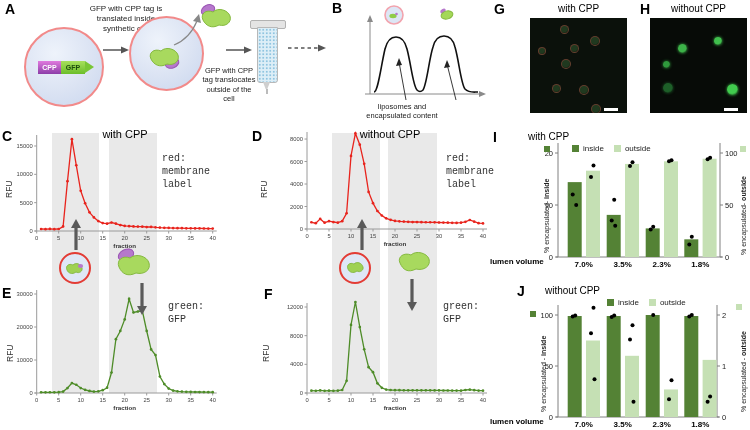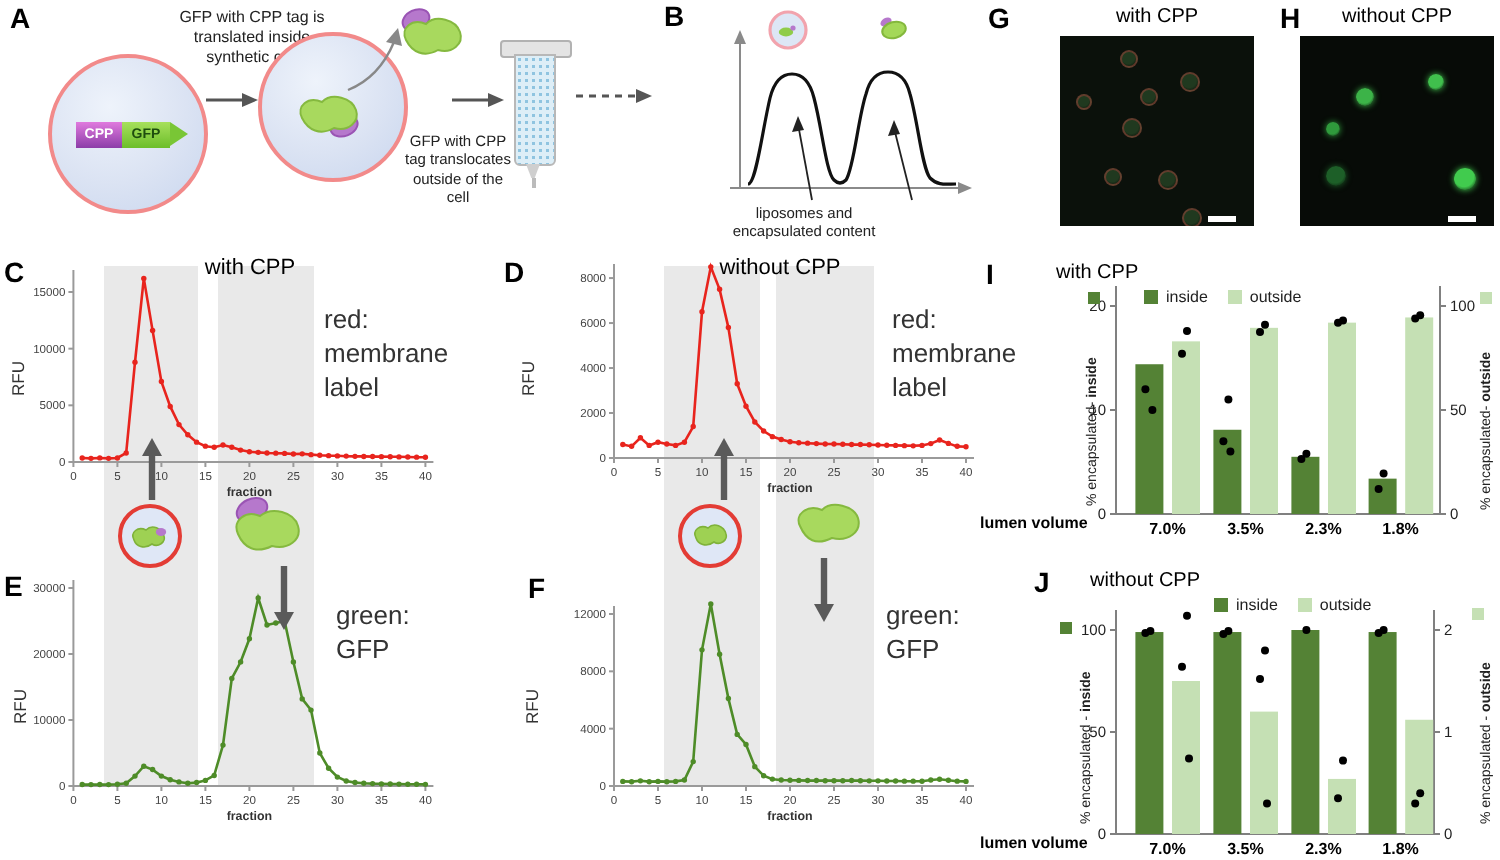--- a/index.html
+++ b/index.html
@@ -6,21 +6,21 @@
   #fig{position:relative;width:750px;height:430px;background:#fff;overflow:hidden;
        font-family:"Liberation Sans",sans-serif;color:#1a1a1a;}
   .abs{position:absolute;}
   .plabel{position:absolute;font-weight:bold;font-size:14px;color:#000;}
   .ctitle{position:absolute;font-weight:normal;font-size:11px;text-align:center;color:#000;}
   .band{position:absolute;background:#e9e9e9;z-index:0;}
   svg.chart{position:absolute;z-index:2;overflow:visible;}
   .vlabel{position:absolute;transform:rotate(-90deg);transform-origin:0 0;
           white-space:nowrap;font-size:7px;color:#222;z-index:3;}
   .rfu{font-size:8.5px;color:#333;}
-  .anno{position:absolute;font-size:13px;line-height:1.3;color:#333;z-index:3;}
+  .anno{position:absolute;font-size:10px;line-height:1.3;color:#333;z-index:3;font-family:Liberation Mono, monospace;}
   .sketchtext{position:absolute;font-size:8px;line-height:1.25;text-align:center;color:#222;}
   .legend{position:absolute;display:flex;align-items:center;gap:4px;font-size:8px;color:#222;z-index:4;}
   .legend .sq{display:inline-block;width:7px;height:7px;}
   .legend .lg{margin-right:6px;}
   .axsq{position:absolute;width:6px;height:6px;z-index:4;}
   .cell{position:absolute;border-radius:50%;border:2.5px solid #f28a8a;
         background:radial-gradient(circle at 38% 32%,#eef3fb 0%,#dbe3f3 55%,#c9d6ee 100%);}
   .micro{position:absolute;overflow:hidden;z-index:1;}
   .mcirc{position:absolute;border-radius:50%;}
   .scalebar{position:absolute;width:14px;height:2.5px;background:#fff;z-index:2;}

